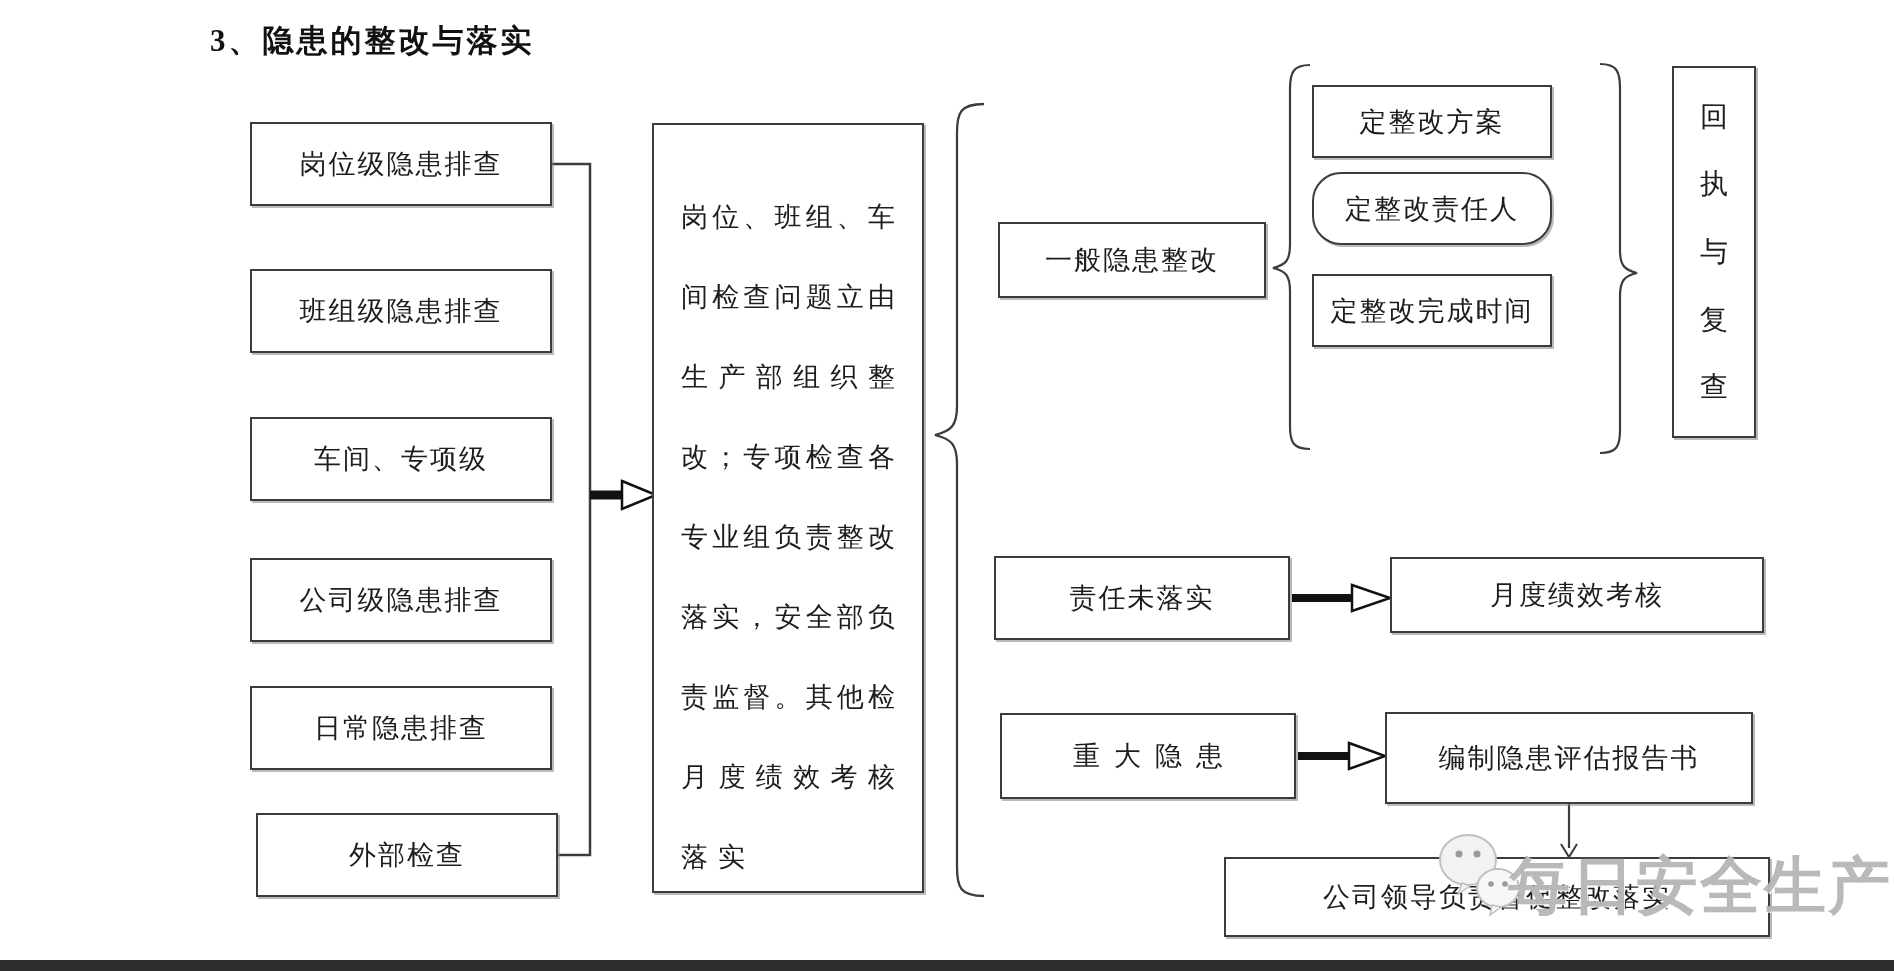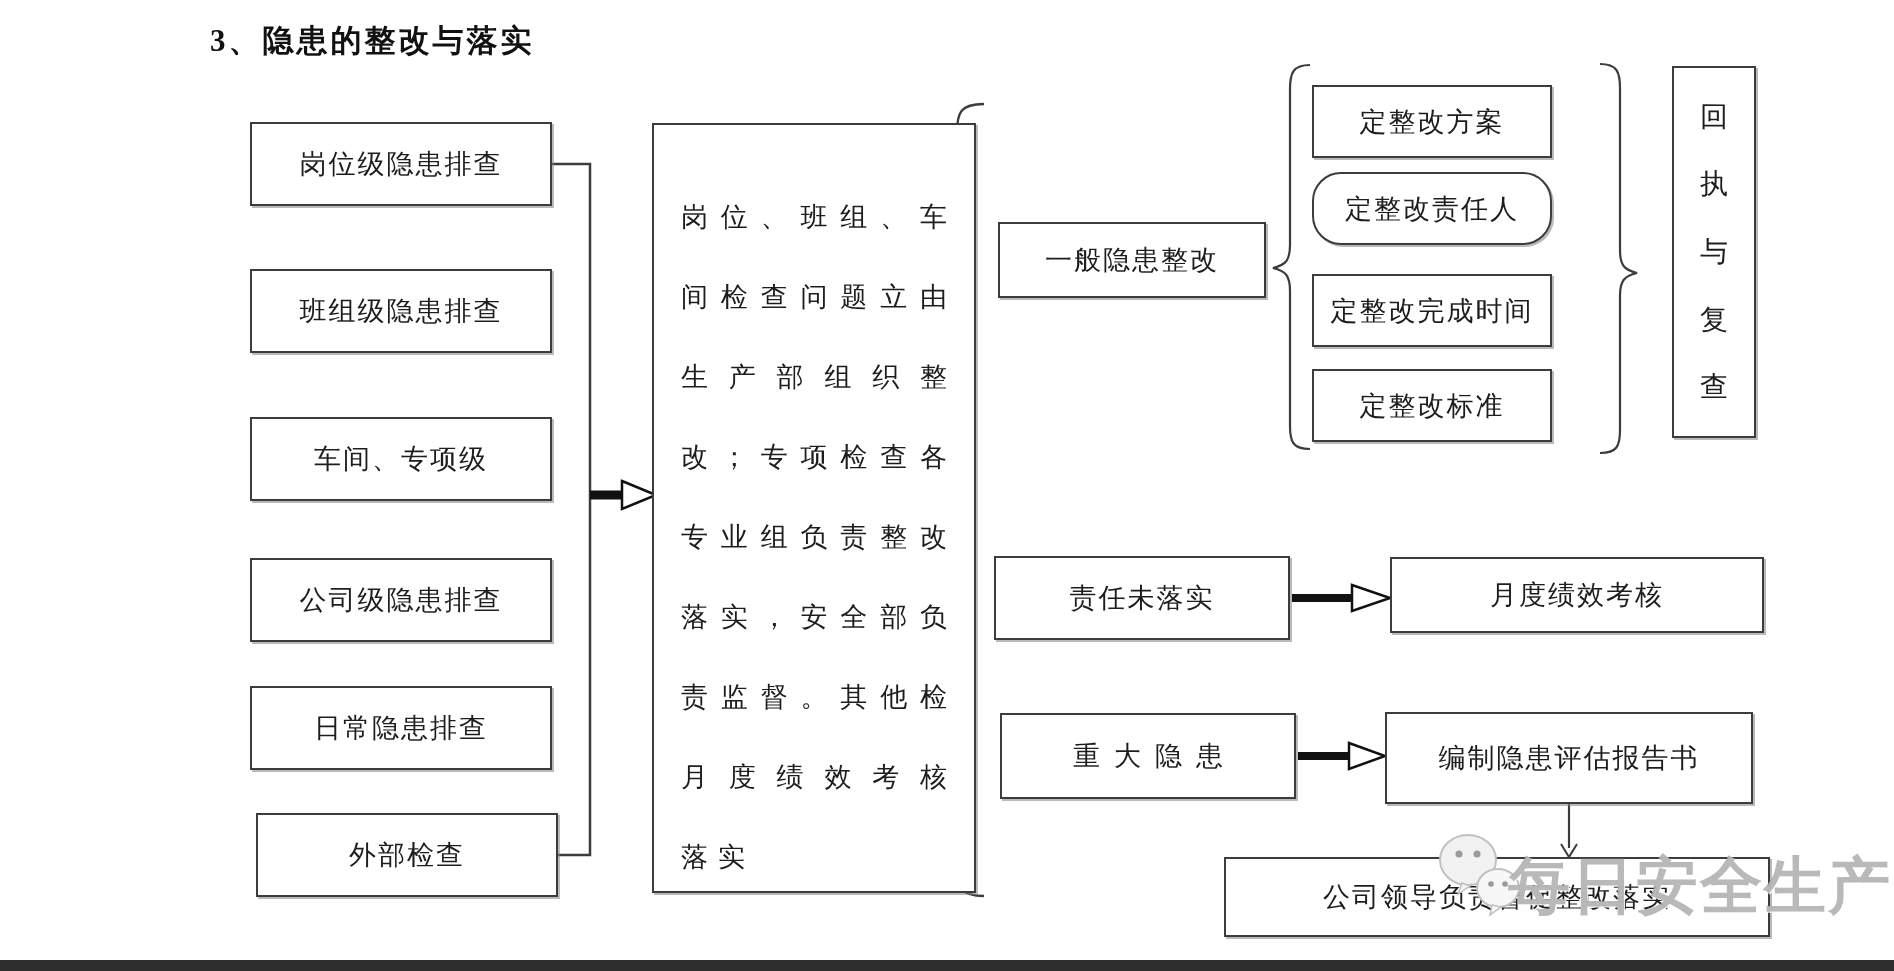--- a/index.html
+++ b/index.html
@@ -22,21 +22,21 @@
     position:absolute;left:210px;top:20px;
     font-size:31px;font-weight:bold;color:#111;
     letter-spacing:3px;
   }
 
   
   .left-box{left:250px;width:302px;height:84px;}
 
   
   #center-note{
-    position:absolute;left:652px;top:123px;width:324px;height:770px;
+    position:absolute;left:652px;top:123px;width:272px;height:770px;
     border:2px solid #3c3c3c;background:#fff;
     box-shadow:2px 2px 0 rgba(130,130,130,.55);
     box-sizing:border-box;
     padding:52px 27px 0 27px;
     font-size:27px;color:#1d1d1d;
   }
   .note-line{
     height:80px;line-height:80px;
     text-align:justify;text-align-last:justify;
     overflow:hidden;
@@ -145,23 +145,20 @@
 
   <div class="fc-box measure-box" style="top:85px;">
     <span>定整改方案</span>
   </div>
   <div class="fc-box measure-box" style="top:172px;border-radius:29px;">
     <span>定整改责任人</span>
   </div>
   <div class="fc-box measure-box" style="top:274px;">
     <span>定整改完成时间</span>
   </div>
-  <div class="fc-box measure-box" style="top:369px;">
-    <span>定整改标准</span>
-  </div>
 
   <div id="receipt-box">
     <span>回</span>
     <span>执</span>
     <span>与</span>
     <span>复</span>
     <span>查</span>
   </div>
 
   <div class="fc-box" style="left:994px;top:556px;width:296px;height:84px;">

